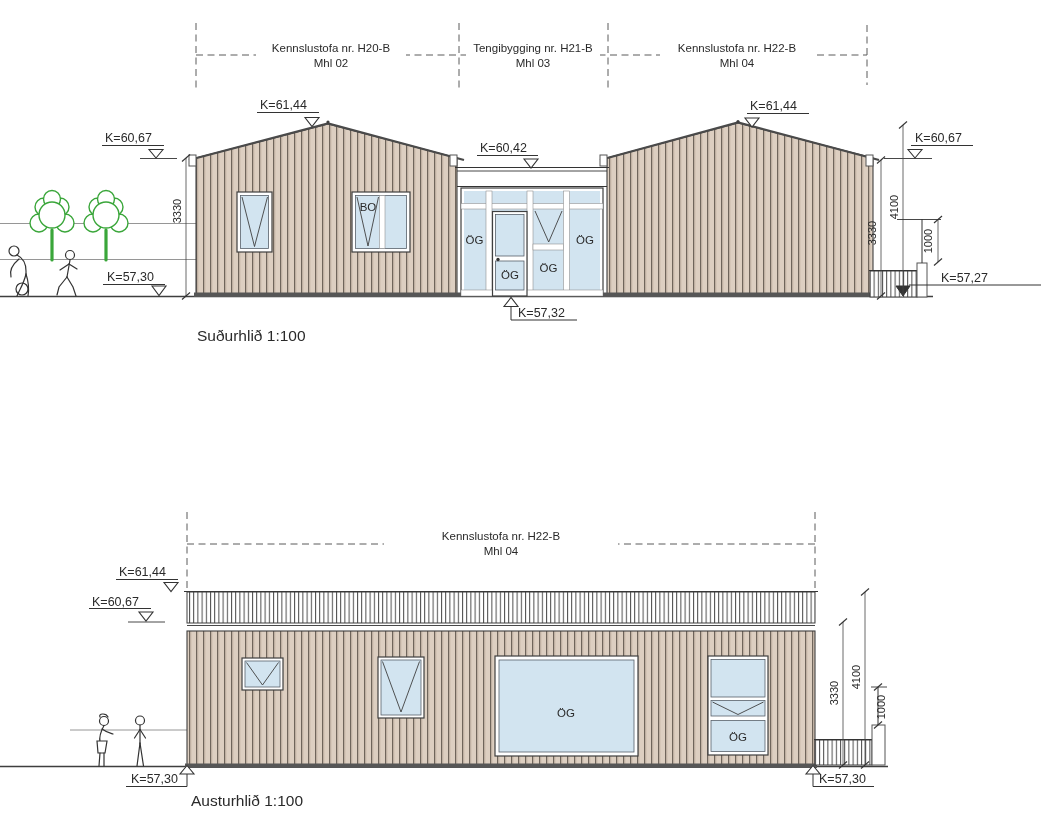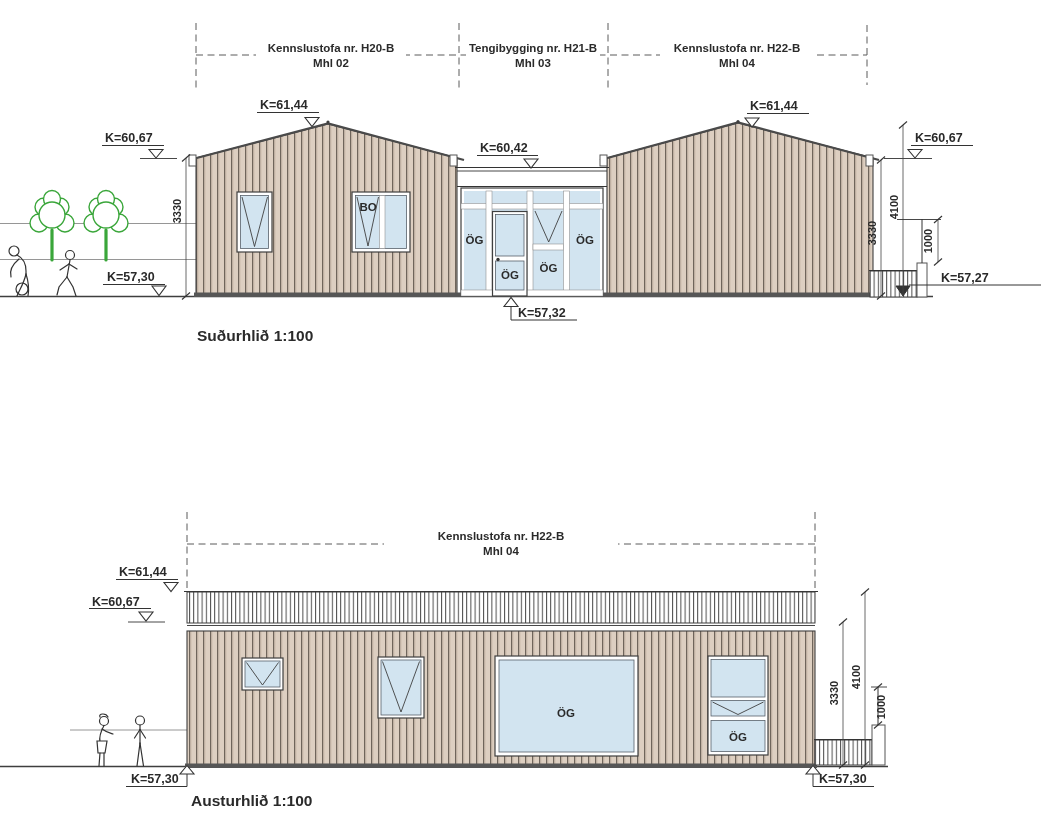--- a/index.html
+++ b/index.html
@@ -1,20 +1,20 @@
 <!DOCTYPE html>
 <html style="--glass: #d2e4f0; --clad: #ddcfc1; --cladline: #6f655b; --tree: #3aa63a;"><head>
 <meta charset="utf-8">
 <style>
   :root{
     --glass:#d2e4f0; --clad:#ddcfc1; --cladline:#6f655b; --tree:#3aa63a;
   }
   html,body{margin:0;padding:0;background:#fff;}
   .sheet{position:relative;width:1044px;height:833px;background:#fff;overflow:hidden;
-         font-family:"Liberation Sans",sans-serif;font-weight:bold;}
+         font-family:"Liberation Sans",sans-serif;}
   svg text{font-family:"Liberation Sans",sans-serif;fill:#2a2a2a;}
   .lbl{font-size:11.5px;}
   .k{font-size:12.5px;}
   .dim{font-size:11px;}
   .og{font-size:11.5px;}
   .ttl{font-size:15.5px;}
   .dash{stroke:#5a5a5a;stroke-width:1;stroke-dasharray:7 4.5;fill:none;}
   .gline{stroke:#3f3f3f;stroke-width:1.4;}
   .bgline{stroke:#8a8a8a;stroke-width:0.9;}
   .bldg{fill:url(#clad);stroke:#3f3f3f;stroke-width:1.1;}

